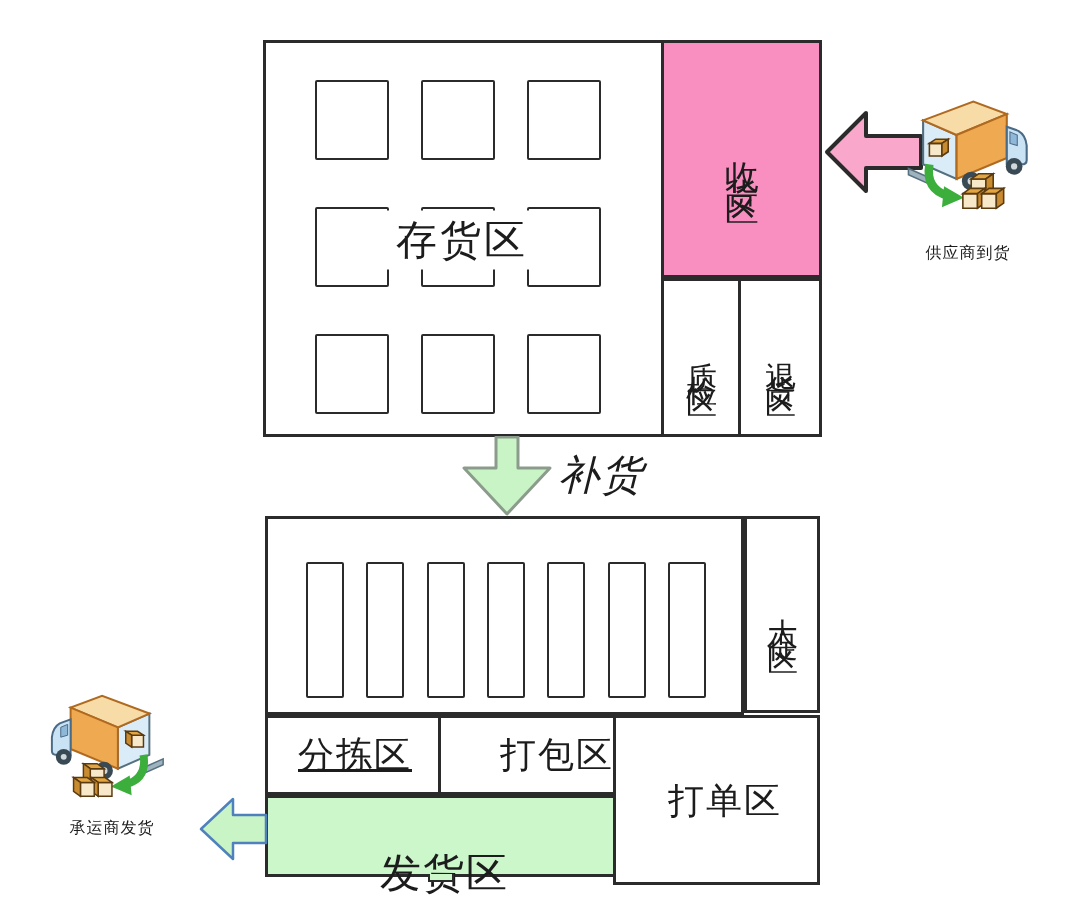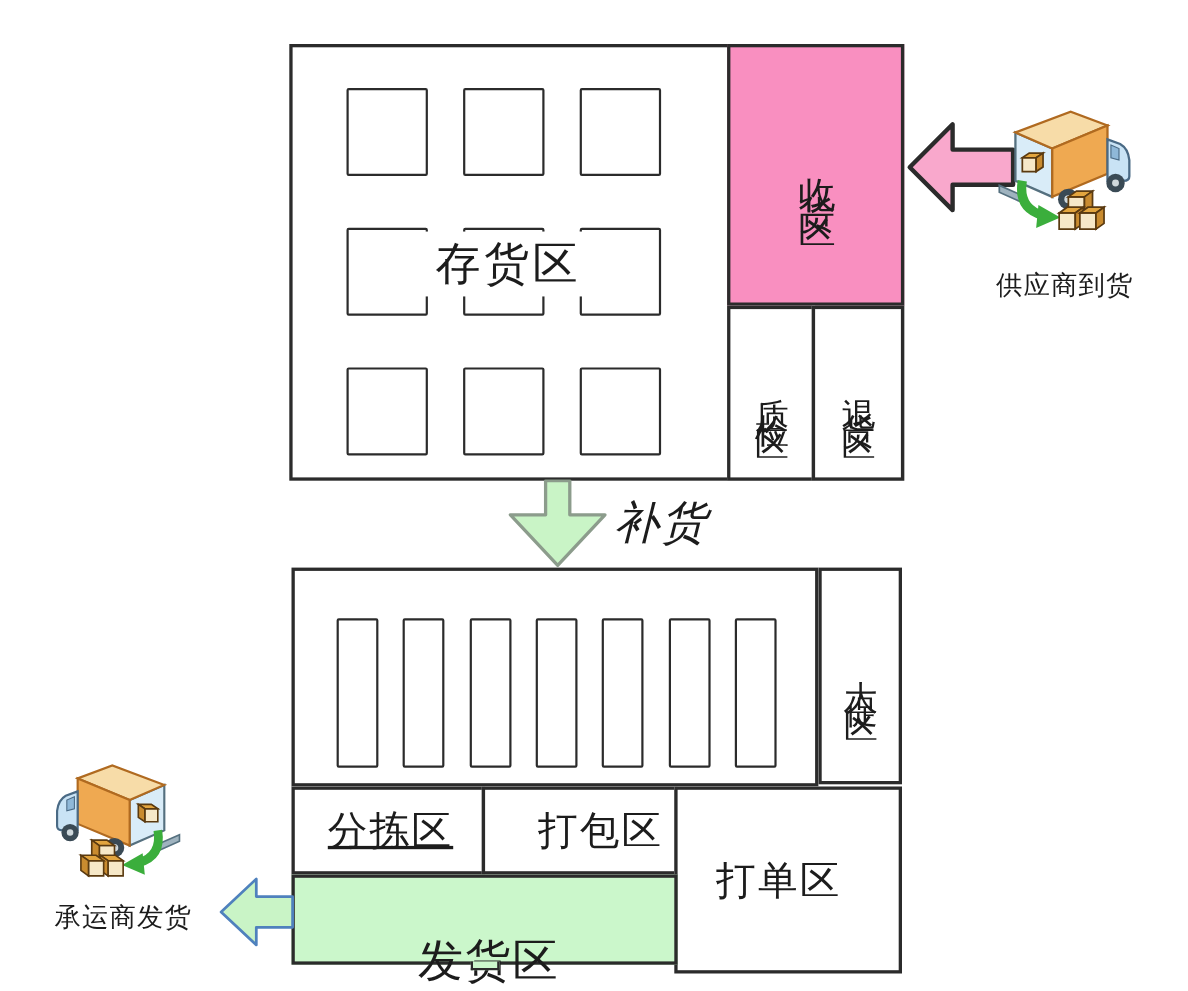--- a/index.html
+++ b/index.html
@@ -31,21 +31,21 @@
   .area-label{
     position:absolute;transform:translate(-50%,-50%);
     background:#ffffff;padding:2px 10px;white-space:nowrap;
     font-size:41px;letter-spacing:3px;z-index:5;
   }
   .cell-label{
     position:absolute;display:flex;align-items:center;justify-content:center;
     font-size:36px;letter-spacing:2px;white-space:nowrap;
   }
   .flow-label{position:absolute;font-size:41px;letter-spacing:2px;white-space:nowrap;}
-  .icon-label{position:absolute;transform:translateX(-50%);font-size:24px;letter-spacing:1px;white-space:nowrap;}
+  .icon-label{position:absolute;transform:translateX(-50%);font-size:16px;letter-spacing:1px;white-space:nowrap;}
   .abs{position:absolute;}
   .mirror{transform:scaleX(-1);}
 </style>
 </head>
 <body>
 
 <div class="canvas">
 
   <svg width="0" height="0" style="position:absolute" aria-hidden="true">
     <defs>
@@ -127,24 +127,24 @@
     <div class="bar"></div>
     <div class="bar"></div>
   </div>
 
   <div class="box vtext vtext-sm" style="left:744px;top:516px;width:76px;height:197px;">大促区</div>
 
   <div class="box" style="left:265px;top:715px;width:176px;height:80px;"></div>
   <div class="cell-label" style="left:285px;top:724px;width:140px;height:62px;text-decoration:underline;">分拣区</div>
 
   <div class="box" style="left:438px;top:715px;width:178px;height:80px;"></div>
-  <div class="cell-label" style="left:476px;top:724px;width:140px;height:62px;font-family:Liberation Serif, serif;">打包区</div>
+  <div class="cell-label" style="left:487px;top:724px;width:140px;height:62px;font-family:Liberation Serif, serif;">打包区</div>
 
   <div class="box" style="left:613px;top:715px;width:207px;height:170px;"></div>
-  <div class="cell-label" style="left:638px;top:770px;width:140px;height:62px;">打单区</div>
+  <div class="cell-label" style="left:655px;top:770px;width:140px;height:62px;">打单区</div>
 
   <div class="box fill-green" style="left:265px;top:795px;width:351px;height:82px;"></div>
   <div class="flow-label" style="left:380px;top:810px;margin-top:36px;">发货区</div>
   <div class="abs" style="left:428px;top:874px;width:26px;height:8px;background:#CBF7CB;border:2px solid #2b2b2b;border-top:none;box-sizing:border-box;"></div>
 
   <svg class="abs" style="left:198px;top:796px;" width="70" height="66" viewBox="0 0 70 66">
     <polygon points="3,33 35,3 35,19 68,19 68,47 35,47 35,63" fill="#C9F4C6" stroke="#4F81BD" stroke-width="2.5" stroke-linejoin="round"></polygon>
   </svg>
 
   <svg class="abs mirror" style="left:45px;top:682px;" width="128" height="132" viewBox="0 0 130 130">

